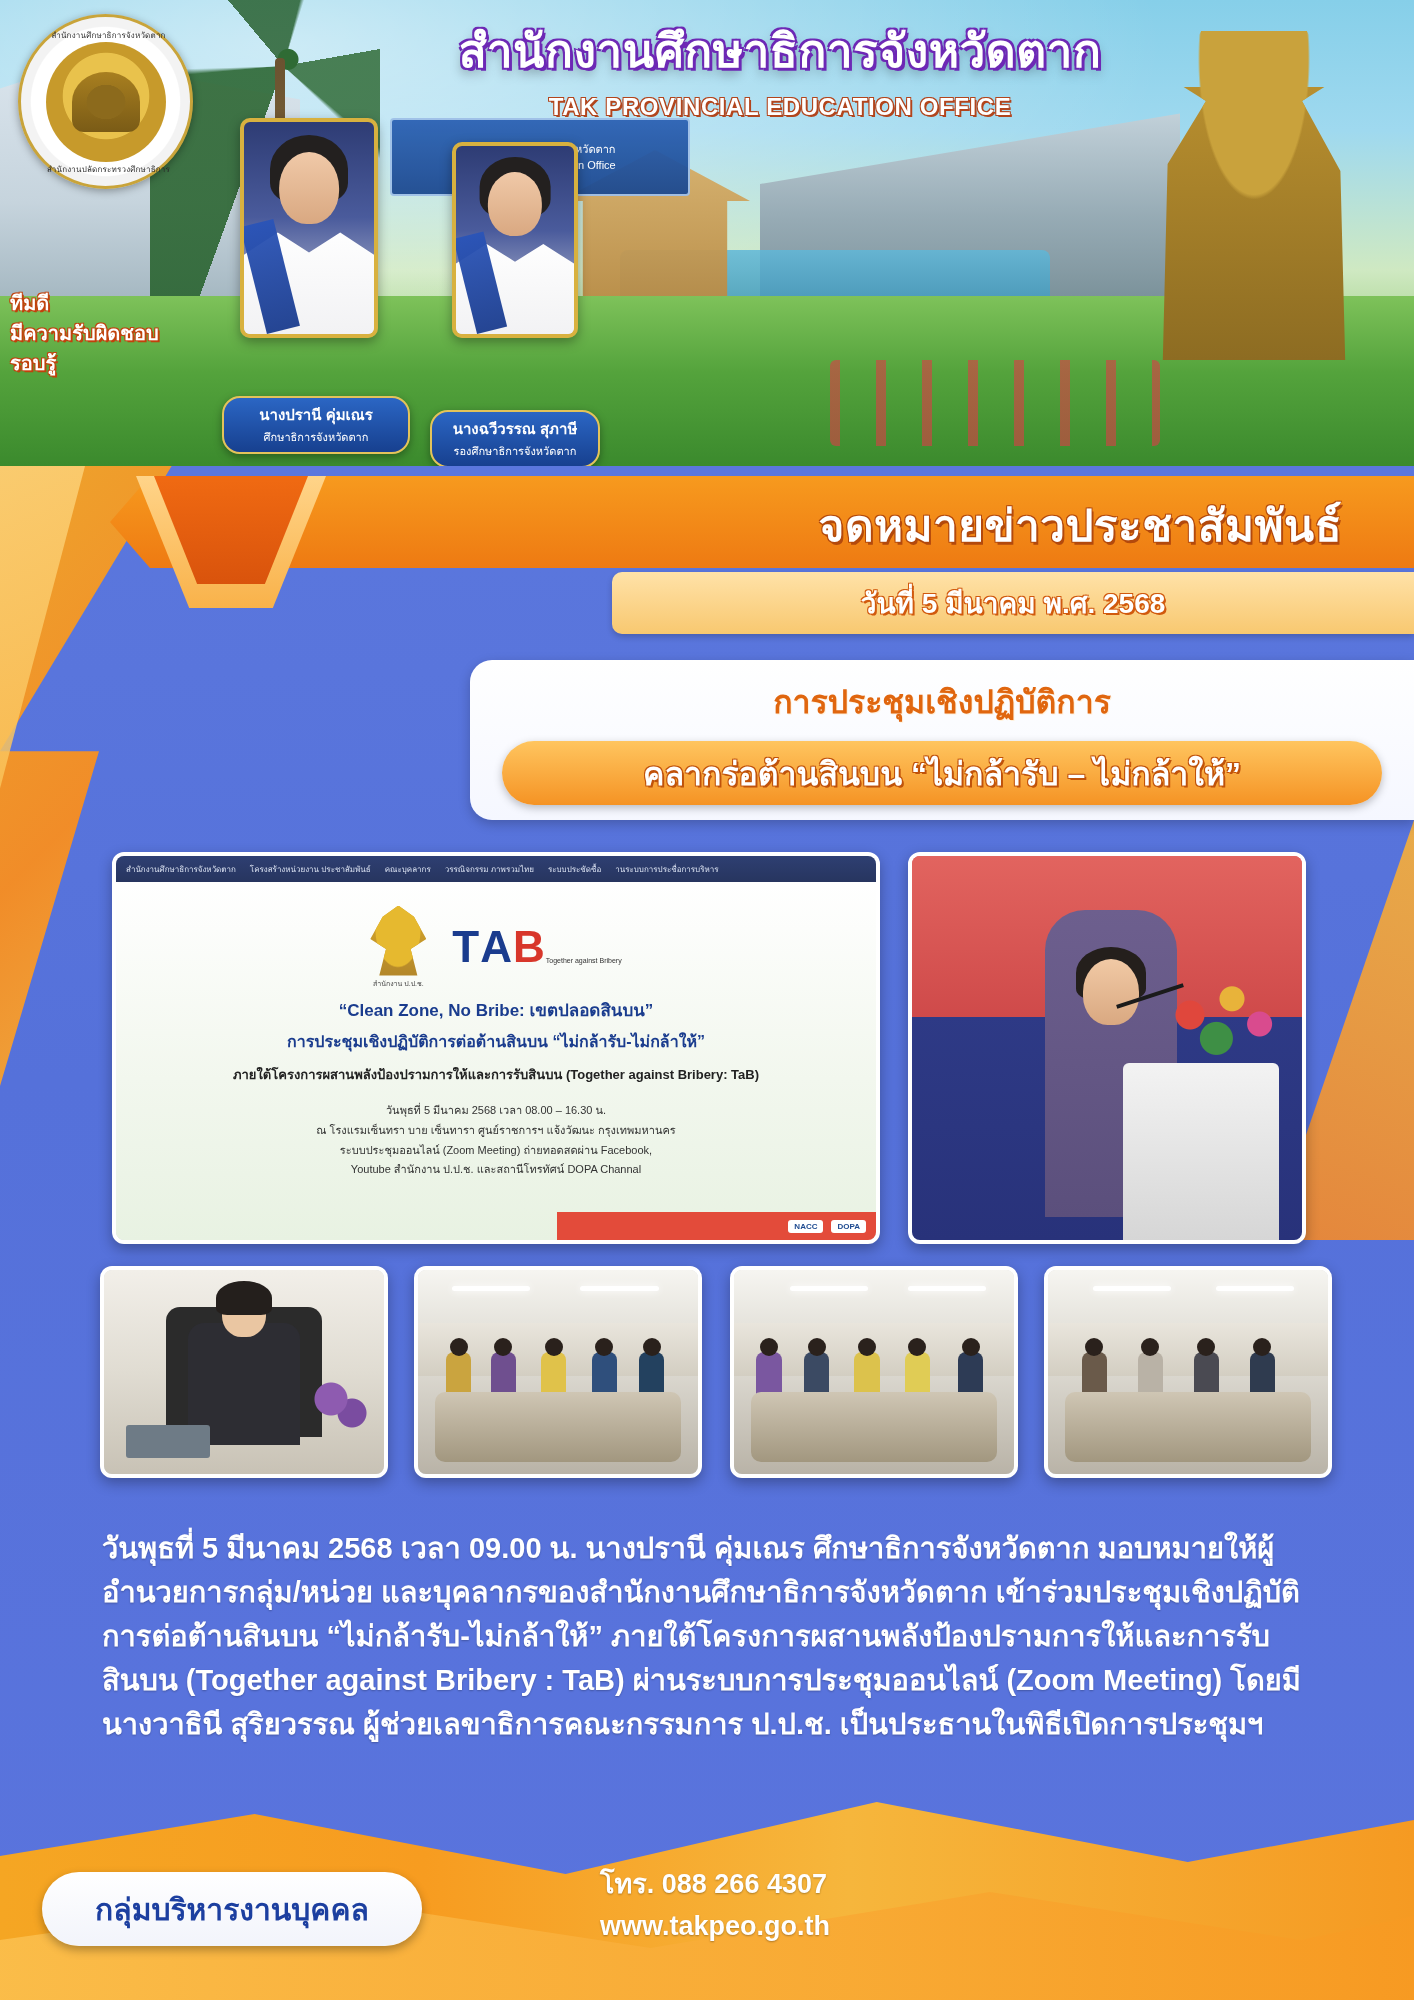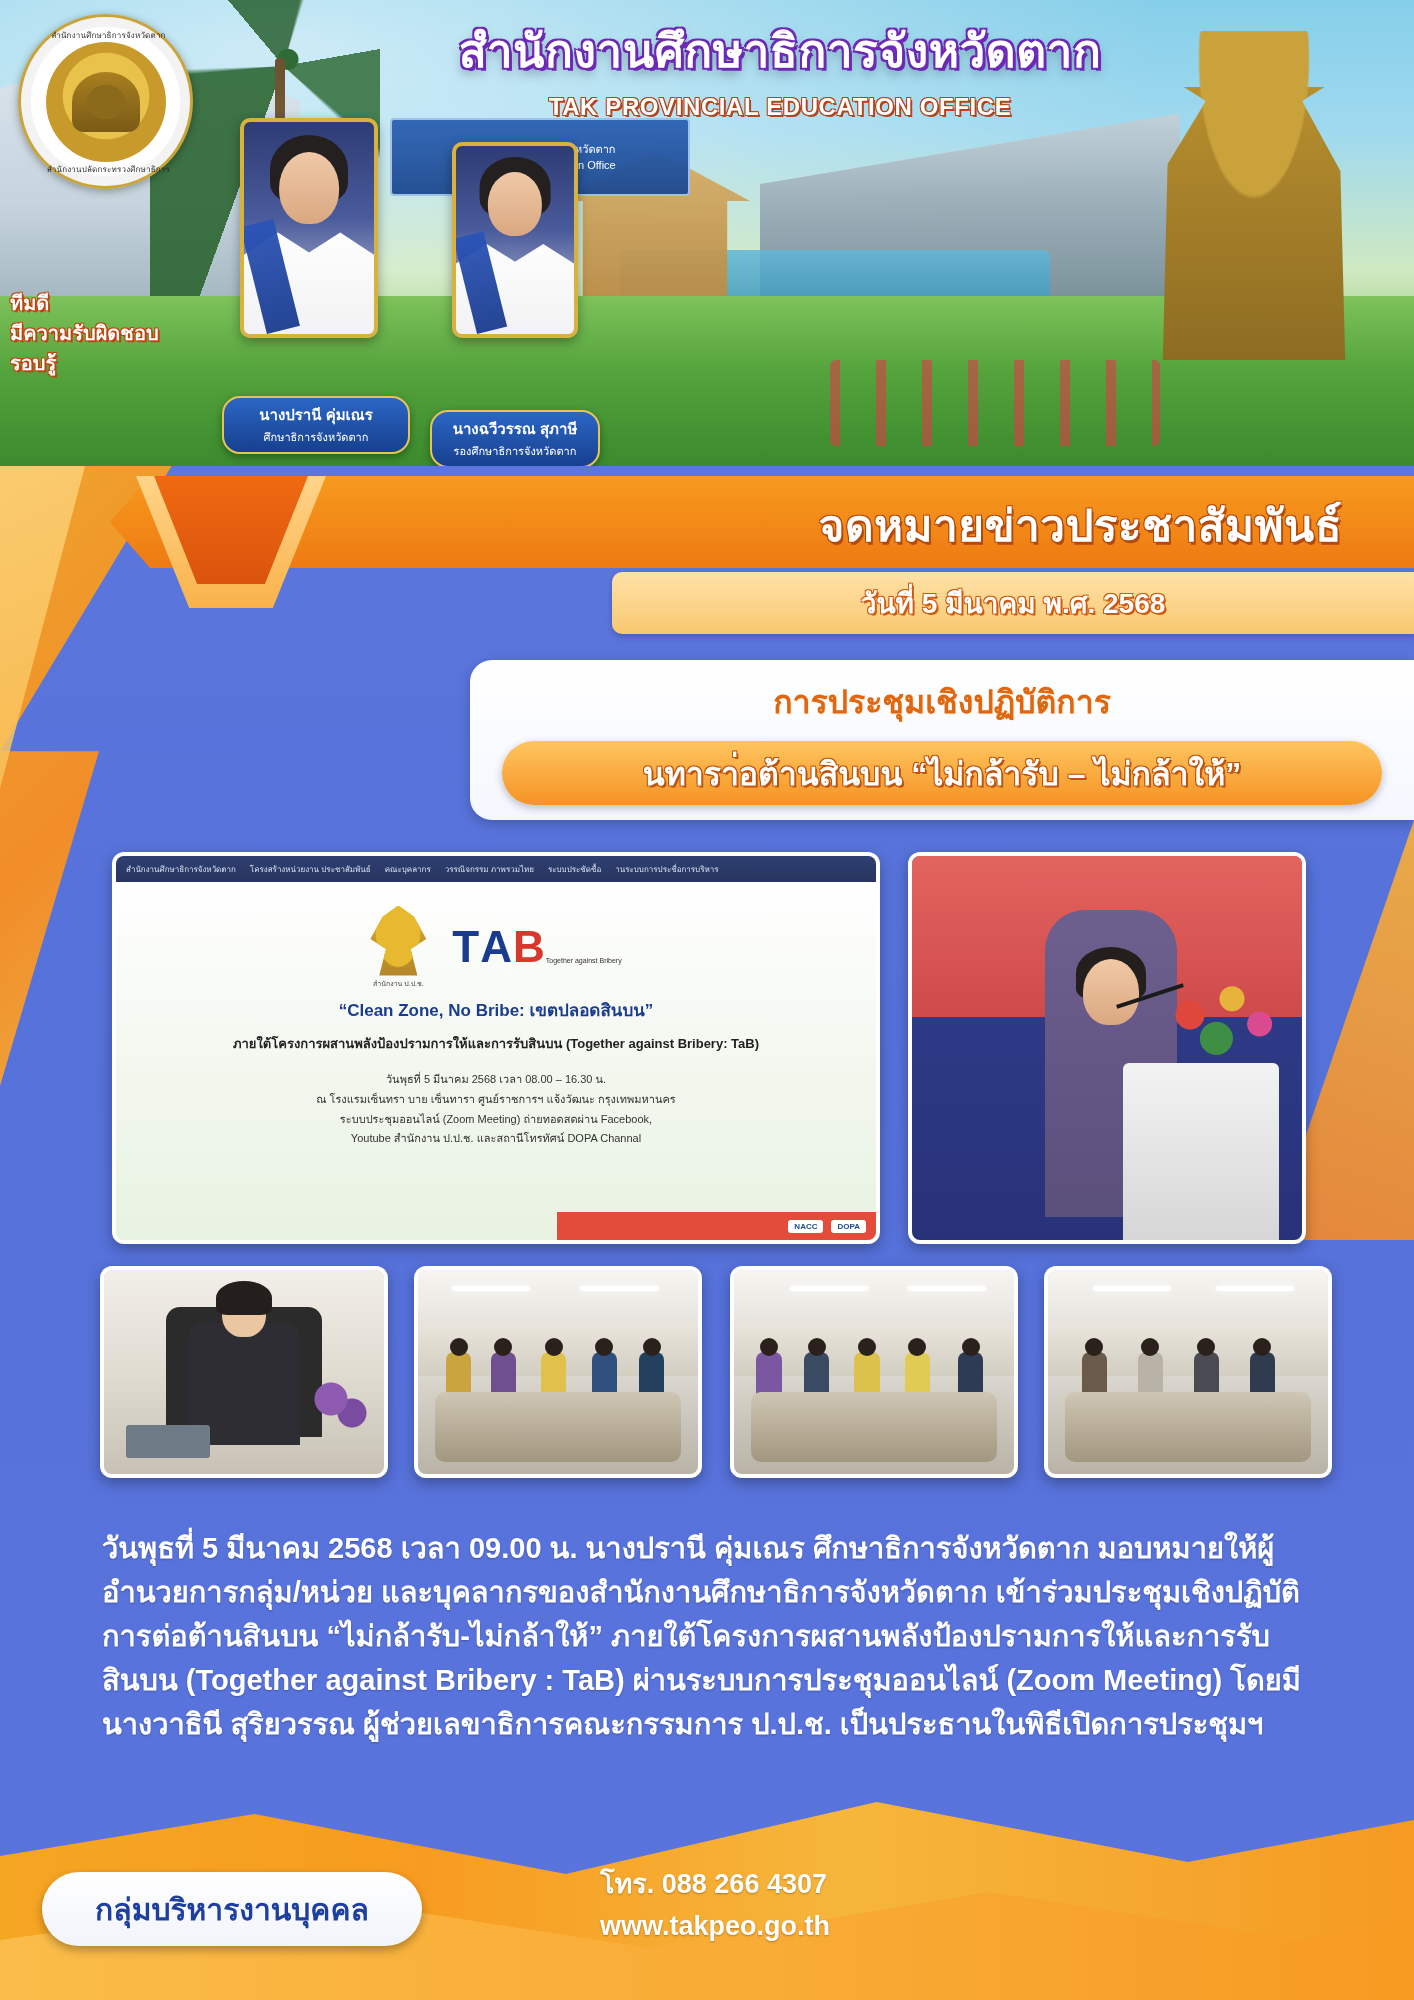--- a/index.html
+++ b/index.html
@@ -492,21 +492,21 @@
     <div class="ribbon-left-fold"></div>
     <div class="news-title">จดหมายข่าวประชาสัมพันธ์</div>
     <div class="date-band">
       <span>วันที่ 5 มีนาคม พ.ศ. 2568</span>
     </div>
   </div>
 
   <div class="topic-panel">
     <div class="topic-line1">การประชุมเชิงปฏิบัติการ</div>
     <div class="topic-chip">
-      <span>นทารา่อต้านสินบน “ไม่กล้ารับ – ไม่กล้าให้”</span>
+      <span>คลากร่อต้านสินบน “ไม่กล้ารับ – ไม่กล้าให้”</span>
     </div>
   </div>
 
   <div class="photo ph-main">
     <div class="slide-top">
       <span class="tab">สำนักงานศึกษาธิการจังหวัดตาก</span>
       <span class="tab">โครงสร้างหน่วยงาน ประชาสัมพันธ์</span>
       <span class="tab">คณะบุคลากร</span>
       <span class="tab">วรรณิจกรรม ภาพรวมไทย</span>
       <span class="tab">ระบบประชัดซื้อ</span>
@@ -519,20 +519,21 @@
           <div style="font-size:7px;color:#444;margin-top:2px">สำนักงาน ป.ป.ช.</div>
         </div>
         <div class="logo-tab">
           <span class="t">T</span>
           <span class="a">A</span>
           <span class="b">B</span>
           <span class="sub">Together against Bribery</span>
         </div>
       </div>
       <div class="slide-h1">“Clean Zone, No Bribe: เขตปลอดสินบน”</div>
+      <div class="slide-h2">การประชุมเชิงปฏิบัติการต่อต้านสินบน “ไม่กล้ารับ-ไม่กล้าให้”</div>
       <div class="slide-h3">ภายใต้โครงการผสานพลังป้องปรามการให้และการรับสินบน (Together against Bribery: TaB)</div>
       <div class="slide-meta">
         <div>วันพุธที่ 5 มีนาคม 2568 เวลา 08.00 – 16.30 น.</div>
         <div>ณ โรงแรมเซ็นทรา บาย เซ็นทารา ศูนย์ราชการฯ แจ้งวัฒนะ กรุงเทพมหานคร</div>
         <div>ระบบประชุมออนไลน์ (Zoom Meeting) ถ่ายทอดสดผ่าน Facebook,</div>
         <div>Youtube สำนักงาน ป.ป.ช. และสถานีโทรทัศน์ DOPA Channal</div>
       </div>
     </div>
     <div class="slide-footer">
       <span class="pill">NACC</span>

